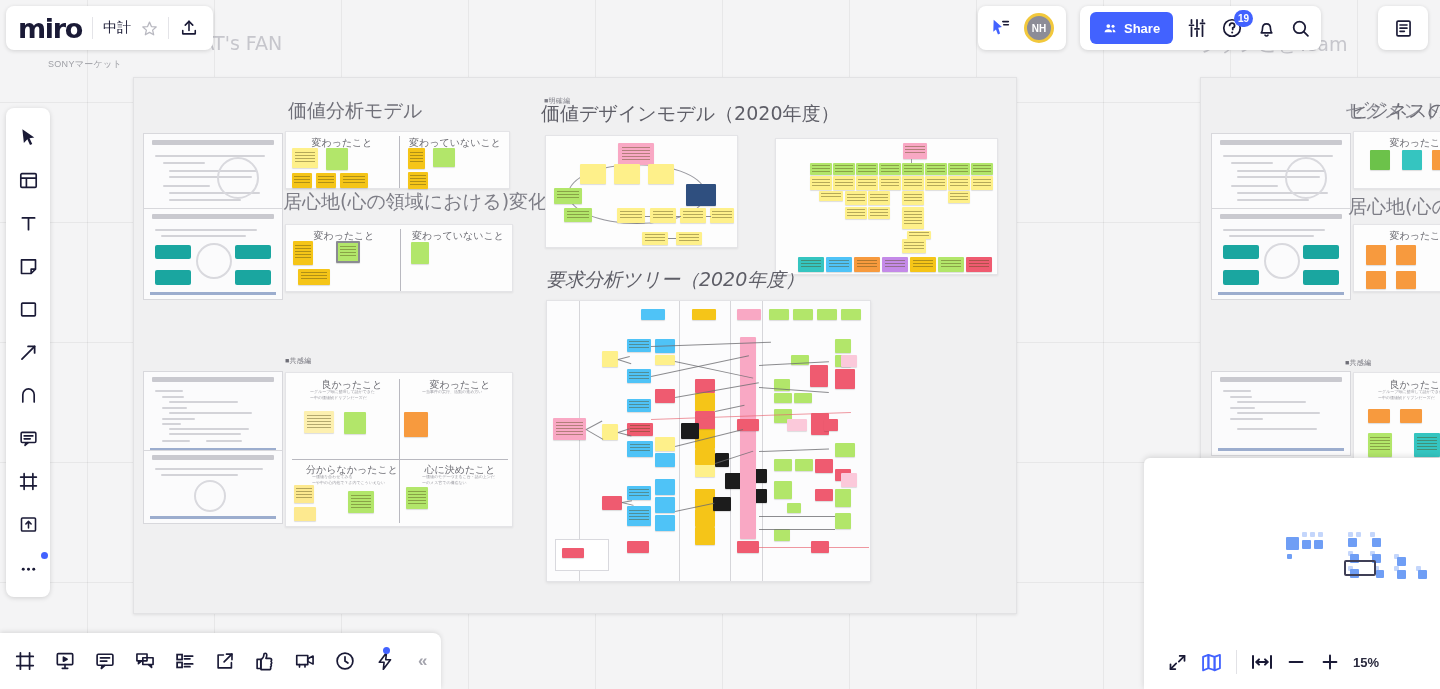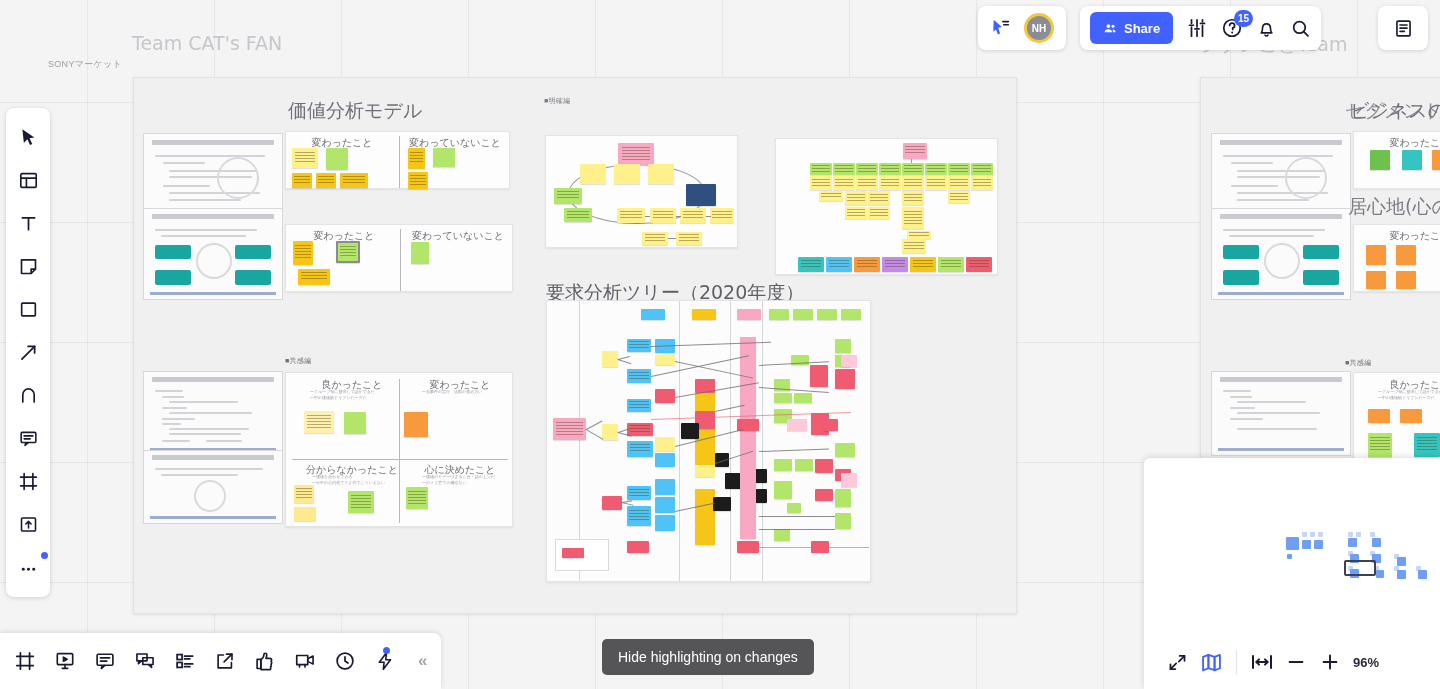--- a/index.html
+++ b/index.html
@@ -249,32 +249,34 @@
       <div class="note txt" style="left:6px;top:16px;width:26px;height:20px;background:#fef08a;"></div>
       <div class="note" style="left:40px;top:16px;width:22px;height:22px;background:#b2e66a;"></div>
       <div class="note txt" style="left:6px;top:41px;width:20px;height:15px;background:#f5c518;"></div>
       <div class="note txt" style="left:30px;top:41px;width:20px;height:15px;background:#f5c518;"></div>
       <div class="note txt" style="left:54px;top:41px;width:28px;height:15px;background:#f5c518;"></div>
       <div class="note txt" style="left:122px;top:16px;width:17px;height:21px;background:#f5c518;"></div>
       <div class="note" style="left:147px;top:16px;width:22px;height:19px;background:#b2e66a;"></div>
       <div class="note txt" style="left:122px;top:40px;width:20px;height:17px;background:#f5c518;"></div>
     </div>
 
+    <div class="frame-title" style="left:283px;top:189px;color:#7d7d86;">居心地(心の領域における)変化</div>
 
     <div class="panel" style="left:285px;top:224px;width:228px;height:68px;">
       <div class="panel-h" style="left:8px;top:4px;width:100px;">変わったこと</div>
       <div class="panel-h" style="left:122px;top:4px;width:100px;">変わっていないこと</div>
       <div class="vdiv" style="left:114px;top:4px;height:62px;"></div>
       <div class="note txt" style="left:7px;top:16px;width:20px;height:24px;background:#f5c518;"></div>
       <div class="note txt" style="left:50px;top:16px;width:24px;height:22px;background:#b2e66a;border:2px solid #8b8b92;"></div>
       <div class="note txt" style="left:12px;top:44px;width:32px;height:16px;background:#f5c518;"></div>
       <div class="note" style="left:125px;top:17px;width:18px;height:22px;background:#b2e66a;"></div>
     </div>
 
     <div class="canvas-label" style="left:544px;top:96px;font-size:7px;color:#7d7d86;">■明確編</div>
+    <div class="frame-title" style="left:541px;top:101px;color:#5e5e67;">価値デザインモデル（2020年度）</div>
 
     <div class="panel" style="left:545px;top:135px;width:193px;height:113px;">
       <div class="oval" style="left:22px;top:28px;width:138px;height:60px;"></div>
       <div class="note txt" style="left:72px;top:7px;width:36px;height:22px;background:#f9a8c4;"></div>
       <div class="note" style="left:34px;top:28px;width:26px;height:20px;background:#fef08a;"></div>
       <div class="note" style="left:68px;top:28px;width:26px;height:20px;background:#fef08a;"></div>
       <div class="note" style="left:102px;top:28px;width:26px;height:20px;background:#fef08a;"></div>
       <div class="note txt" style="left:8px;top:52px;width:28px;height:16px;background:#b2e66a;"></div>
       <div class="note txt" style="left:18px;top:72px;width:28px;height:14px;background:#b2e66a;"></div>
       <div class="note" style="left:140px;top:48px;width:30px;height:22px;background:#2f4f7f;"></div>
@@ -321,21 +323,21 @@
       <div class="note txt" style="left:22px;top:118px;width:26px;height:15px;background:#35c5c0;"></div>
       <div class="note txt" style="left:50px;top:118px;width:26px;height:15px;background:#4fc3f7;"></div>
       <div class="note txt" style="left:78px;top:118px;width:26px;height:15px;background:#f79a3e;"></div>
       <div class="note txt" style="left:106px;top:118px;width:26px;height:15px;background:#c48ae8;"></div>
       <div class="note txt" style="left:134px;top:118px;width:26px;height:15px;background:#f5c518;"></div>
       <div class="note txt" style="left:162px;top:118px;width:26px;height:15px;background:#b2e66a;"></div>
       <div class="note txt" style="left:190px;top:118px;width:26px;height:15px;background:#ef5b70;"></div>
       <div class="conn" style="left:135px;top:20px;width:1px;height:4px;background:#9a9aa0;"></div>
     </div>
 
-    <div class="frame-title" style="left:546px;top:280px;color:#5e5e67;">要求分析ツリー（2020年度）</div>
+    <div class="frame-title" style="left:546px;top:267px;color:#5e5e67;font-style:italic;">要求分析ツリー（2020年度）</div>
 
     <div class="tree-wrap" style="left:546px;top:300px;width:325px;height:282px;">
       <div class="tree-col" style="left:32px;"></div>
       <div class="tree-col" style="left:132px;"></div>
       <div class="tree-col" style="left:183px;"></div>
       <div class="tree-col" style="left:215px;"></div>
 
       <div class="note" style="left:94px;top:8px;width:24px;height:11px;background:#4fc3f7;"></div>
       <div class="note" style="left:145px;top:8px;width:24px;height:11px;background:#f5c518;"></div>
       <div class="note" style="left:190px;top:8px;width:24px;height:11px;background:#f9a8c4;"></div>
@@ -555,20 +557,38 @@
       <div class="note" style="left:14px;top:36px;width:22px;height:14px;background:#f79a3e;"></div>
       <div class="note" style="left:46px;top:36px;width:22px;height:14px;background:#f79a3e;"></div>
       <div class="note txt" style="left:14px;top:60px;width:24px;height:24px;background:#b2e66a;"></div>
       <div class="note txt" style="left:60px;top:60px;width:26px;height:24px;background:#35c5c0;"></div>
       <div class="hdiv" style="left:6px;top:92px;width:168px;"></div>
       <div class="panel-h" style="left:14px;top:96px;width:110px;">分からなかったこと</div>
     </div>
   </div>
 
   <div id="header">
+    <div class="hgroup" id="brand-group">
+      <span class="logo">miro</span>
+      <span class="sep"></span>
+      <span class="board-title">中計</span>
+      <span class="hicon">
+        <svg width="17" height="17" viewBox="0 0 24 24" fill="none" stroke="#b8b8c0" stroke-width="1.8" stroke-linejoin="round">
+            <polygon points="12,3 14.7,9.2 21.4,9.8 16.4,14.3 17.9,20.9 12,17.5 6.1,20.9 7.6,14.3 2.6,9.8 9.3,9.2"></polygon>
+          </svg>
+      </span>
+      <span class="sep"></span>
+      <span class="hicon">
+        <svg width="20" height="20" viewBox="0 0 24 24" fill="none" stroke="#1a1a36" stroke-width="1.9" stroke-linecap="round" stroke-linejoin="round">
+            <path d="M12 15V4"></path>
+            <path d="M7.5 8.5 12 4l4.5 4.5"></path>
+            <path d="M4.5 15v4h15v-4"></path>
+          </svg>
+      </span>
+    </div>
 
     <div class="hgroup" id="user-group">
       <span class="hicon">
         <svg width="22" height="22" viewBox="0 0 24 24" fill="none">
             <path d="M4 3l9 8-4 .6L11 18 8.7 19 6.5 13.6 3.6 16z" fill="#4262ff"></path>
             <path d="M14 5h6M15 8.5h5" stroke="#1a1a36" stroke-width="1.8" stroke-linecap="round"></path>
           </svg>
       </span>
       <span class="avatar">NH</span>
     </div>
@@ -588,21 +608,21 @@
             <path d="M6 3v4M6 11v10M12 3v8M12 15v6M18 3v2M18 9v12"></path>
             <path d="M3.8 9h4.4M9.8 13h4.4M15.8 7h4.4"></path>
           </svg>
       </span>
       <span class="hicon" style="position:relative;">
         <svg width="22" height="22" viewBox="0 0 24 24" fill="none" stroke="#1a1a36" stroke-width="1.9">
             <circle cx="12" cy="12" r="9"></circle>
             <path d="M9.4 9.2a2.7 2.7 0 1 1 3.4 2.7v1.6" stroke-linecap="round"></path>
             <circle cx="12.2" cy="16.8" r="1.1" fill="#1a1a36" stroke="none"></circle>
           </svg>
-        <span class="badge">15</span>
+        <span class="badge">19</span>
       </span>
       <span class="hicon">
         <svg width="21" height="21" viewBox="0 0 24 24" fill="none" stroke="#1a1a36" stroke-width="1.9" stroke-linejoin="round">
             <path d="M6 17c1.2-1.3 1.4-2.6 1.4-4.6 0-3.3 1.8-5.6 4.6-5.6s4.6 2.3 4.6 5.6c0 2 .2 3.3 1.4 4.6z"></path>
             <path d="M10.3 19.6a2 2 0 0 0 3.4 0" stroke-linecap="round"></path>
           </svg>
       </span>
       <span class="hicon">
         <svg width="21" height="21" viewBox="0 0 24 24" fill="none" stroke="#1a1a36" stroke-width="2" stroke-linecap="round">
             <circle cx="10.8" cy="10.8" r="6.6"></circle>
@@ -751,21 +771,20 @@
     </span>
     <span class="btool">
       <svg width="22" height="22" viewBox="0 0 24 24" fill="none" stroke="#1a1a36" stroke-width="1.8" stroke-linejoin="round">
           <path d="M13.6 3 5.8 13.4h5.2L10.2 21l7.8-10.4h-5.2z"></path>
         </svg>
       <span class="blue-dot" style="top:-3px;left:9px;"></span>
     </span>
     <span class="collapse">«</span>
   </div>
 
-  <div id="tooltip">Hide highlighting on changes</div>
 
   <div id="minimap">
     <div id="minimap-canvas">
       <div class="mm-dot" style="left:142px;top:79px;width:13px;height:13px;"></div>
       <div class="mm-dot pale" style="left:158px;top:74px;width:5px;height:5px;"></div>
       <div class="mm-dot pale" style="left:166px;top:74px;width:5px;height:5px;"></div>
       <div class="mm-dot pale" style="left:174px;top:74px;width:5px;height:5px;"></div>
       <div class="mm-dot" style="left:158px;top:82px;width:9px;height:9px;"></div>
       <div class="mm-dot" style="left:170px;top:82px;width:9px;height:9px;"></div>
       <div class="mm-dot" style="left:143px;top:96px;width:5px;height:5px;"></div>
@@ -818,17 +837,17 @@
       <span class="mm-btn">
         <svg width="22" height="22" viewBox="0 0 24 24" fill="none" stroke="#1a1a36" stroke-width="2.1" stroke-linecap="round">
             <path d="M5 12h14"></path>
           </svg>
       </span>
       <span class="mm-btn">
         <svg width="22" height="22" viewBox="0 0 24 24" fill="none" stroke="#1a1a36" stroke-width="2.1" stroke-linecap="round">
             <path d="M5 12h14M12 5v14"></path>
           </svg>
       </span>
-      <span class="zoom-val">96%</span>
+      <span class="zoom-val">15%</span>
     </div>
   </div>
 
 </div>
 
 </body></html>

